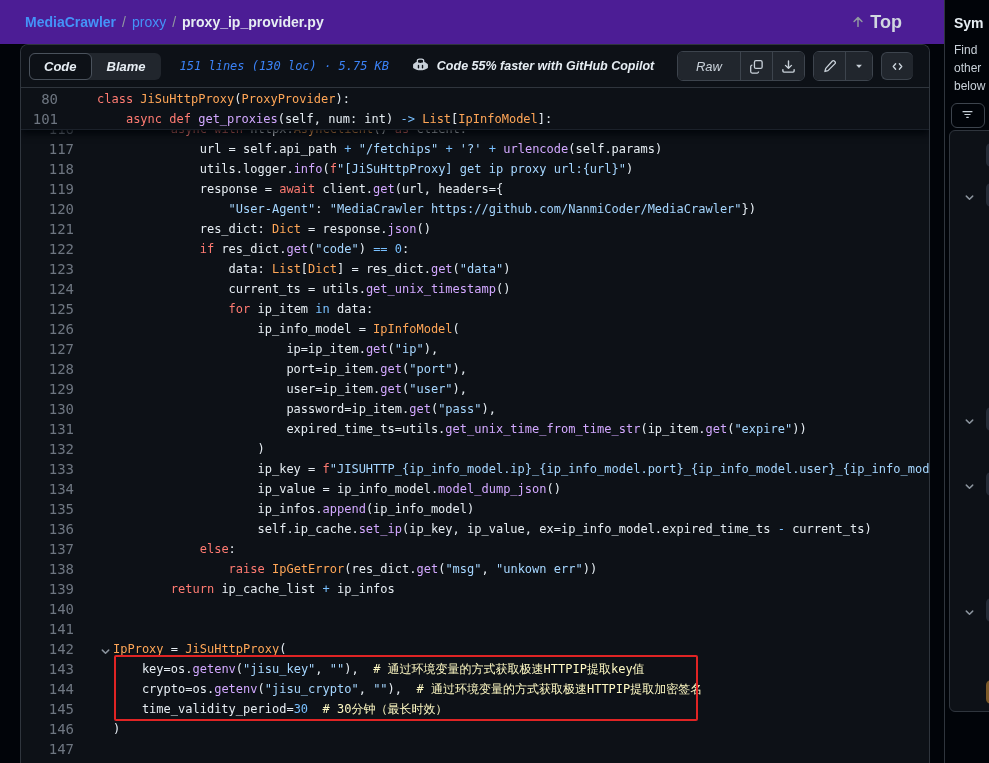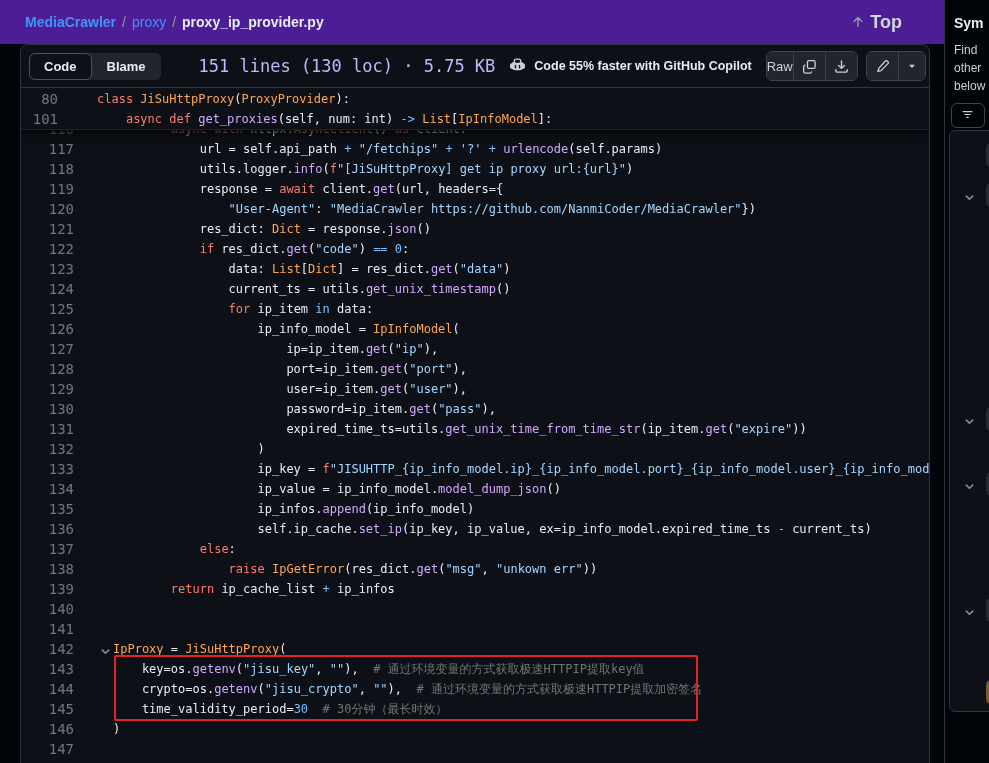--- a/index.html
+++ b/index.html
@@ -26,33 +26,33 @@
   .top-link svg { display:block; }
 
   
   .file-card {
     position:absolute; left:20px; top:44px; width:910px; height:719px;
     background:#0d1117; border:1px solid #2f353d; border-bottom:none;
     border-radius:8px 8px 0 0; overflow:hidden;
   }
   .file-toolbar {
     height:43px; display:flex; align-items:center; gap:14px;
-    padding:0 16px 0 8px; border-bottom:1px solid #2f353d; background:#0d1117;
+    padding:0 16px 0 8px; border-bottom:1px solid #2f353d; background:#0d1117;font-style:italic;
   }
   .seg-control { display:flex; align-items:center; background:#21262d; border-radius:6px; padding:0; }
   .seg { font-size:13px; font-weight:600; color:#e6edf3; padding:5px 14px; border-radius:6px; cursor:pointer; border:1px solid transparent; }
   .seg.active { background:#0d1117; border:1px solid #4a525c; }
-  .file-meta { font-family:"DejaVu Sans Mono", monospace; font-size:17px; color:#c4b5fd; margin-left:24px; white-space:nowrap; }
+  .file-meta { font-family:"DejaVu Sans Mono", monospace; font-size:12px; color:#3b82f6; margin-left:5px; white-space:nowrap; }
   .copilot { margin-left:auto; margin-right:auto; display:flex; align-items:center; gap:8px;
              font-size:12.5px; font-weight:600; color:#e6edf3; white-space:nowrap; cursor:pointer; }
   .btn-row { display:flex; align-items:center; gap:8px; }
   .btn-group { display:flex; border:1px solid #3d444d; border-radius:6px; overflow:hidden; }
   .btn { height:28px; display:flex; align-items:center; justify-content:center;
          background:#21262d; color:#c9d1d9; font-size:13px; font-weight:500;
-         padding:0 0; cursor:pointer; border-right:1px solid #3d444d; }
+         padding:0 18px; cursor:pointer; border-right:1px solid #3d444d; }
   .btn:last-child { border-right:none; }
   .btn.icon-only { padding:0 8px; }
   .btn-single { border:1px solid #3d444d; border-radius:6px; }
   .btn svg { display:block; }
 
   
   .code-pane { position:relative; height:676px; background:#0d1117; overflow:hidden;
                font-family:"DejaVu Sans Mono", monospace; font-size:12px; line-height:20px; }
   .code-lines { position:absolute; top:31px; left:16px; right:0; }
   .code-row { height:20px; white-space:pre; display:flex; }
@@ -60,21 +60,21 @@
   .gut { width:39px; flex:0 0 39px; position:relative; }
   .gut .fold { position:absolute; left:26px; top:4px; cursor:pointer; color:#8b949e; }
   .src { flex:1; overflow:hidden; white-space:pre; }
   .tok-fg  { color:#e6edf3; }
   .tok-kw  { color:#ff7b72; }
   .tok-fn  { color:#d2a8ff; }
   .tok-cls { color:#ffa657; }
   .tok-str { color:#a5d6ff; }
   .tok-num { color:#79c0ff; }
   .tok-op  { color:#79c0ff; }
-  .tok-com { color:#737373;text-align:center; }
+  .tok-com { color:#fef9c3;text-align:center; }
   .sticky-block {
     position:absolute; top:0; left:0; right:0; height:42px; z-index:3;
     background:#0d1117; padding-top:1px;
     box-shadow:0 4px 7px rgba(1,4,9,0.9); border-bottom:1px solid #1b212a;
   }
   .annotation-box {
     position:absolute; z-index:4; border:2.5px solid #e02424; border-radius:2px;
     pointer-events:none;
   }
 

